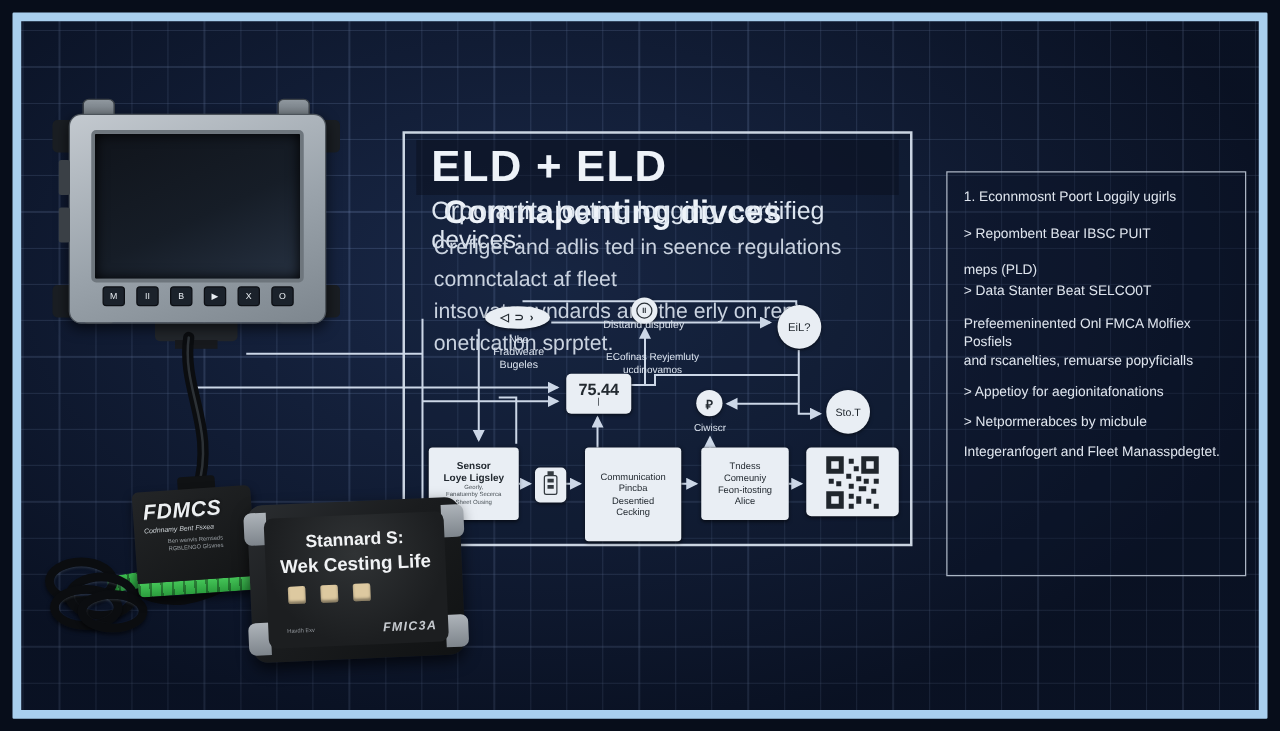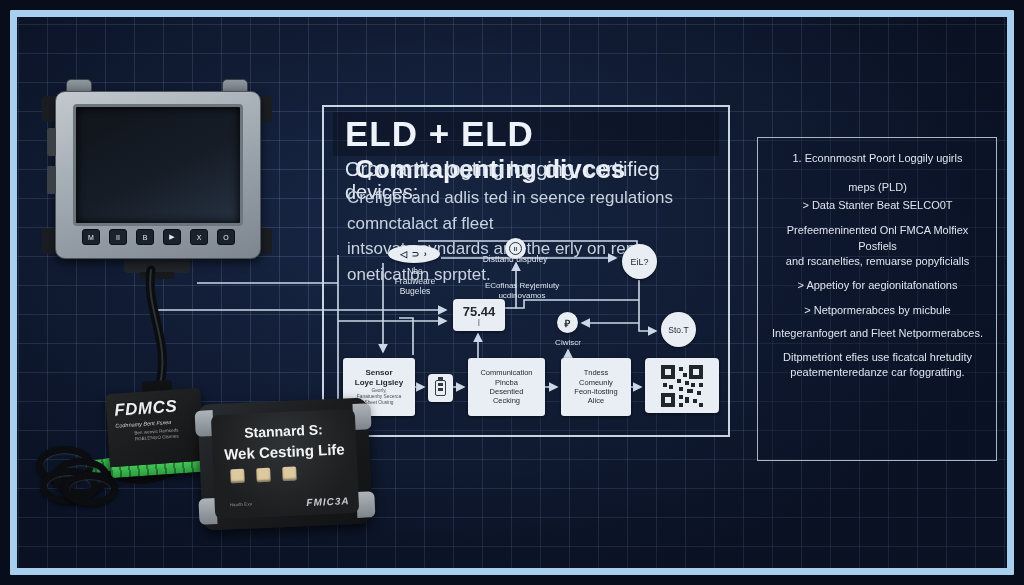--- a/index.html
+++ b/index.html
@@ -28,21 +28,21 @@
   .title-row { left:345px; top:114px; width:380px; z-index:4; color:#eef3f9; }
   .title-main { font-size:35px; font-weight:bold; letter-spacing:1px; display:inline; }
   .title-sub  { font-size:26px; font-weight:bold; display:inline; margin-left:10px; }
   .subtitle { left:345px; top:158px; width:380px; font-size:20px; color:#dde5ef; z-index:4; }
   .body-text { left:347px; top:185px; width:370px; font-size:17px; line-height:1.5; color:#c9d2df; z-index:4; }
 
   
   .right-panel { left:757px; top:137px; width:240px; height:324px;
     border:1.5px solid rgba(200,210,225,0.85); background:rgba(12,20,40,0.35);
     z-index:2; padding:13px 12px 10px 13px; color:#dfe5ee; font-size:11px; line-height:1.4; }
-  .rp-item { margin-bottom:0;text-align:center; }
+  .rp-item { margin-bottom:0; }
 
   
   .node { background:#e9eef4; color:#232a31; box-shadow:0 1px 3px rgba(0,0,0,0.55);
     display:flex; align-items:center; justify-content:center; text-align:center; z-index:5; }
   .flabel { color:#dbe3ee; text-align:center; z-index:5; }
 
   .ellipse-node { left:388px; top:245px; width:52px; height:18px; border-radius:50%;
     font-size:9px; font-weight:bold; letter-spacing:1px; }
   .ellipse-label { left:384px; top:266px; width:62px; font-size:8.5px; line-height:1.2; }
 
@@ -64,21 +64,21 @@
   .p-label { left:540px; top:338px; width:56px; font-size:8px; }
 
   .flow-box { border-radius:3px; flex-direction:column; font-size:7.5px; line-height:1.25; padding:4px; }
   .sensor-box  { left:343px; top:358px; width:72px; height:58px; }
   .sensor-title { font-weight:bold; font-size:8px; }
   .sensor-small { font-size:4.8px; line-height:1.25; color:#4a5258; }
   .battery-box { left:428px; top:374px; width:25px; height:28px; border-radius:4px; }
   .battery-shape { width:11px; height:16px; border:1.6px solid #333a40; border-radius:2px; position:relative; }
   .battery-shape:before { content:""; position:absolute; left:2px; top:-4px; width:5px; height:2.5px; background:#333a40; }
   .battery-shape:after  { content:""; position:absolute; left:1.5px; top:2px; width:5.5px; height:3px; background:#333a40; box-shadow:0 5px 0 #333a40; }
-  .comm-box    { left:468px; top:358px; width:77px; height:58px; }
+  .comm-box    { left:468px; top:358px; width:77px; height:75px; }
   .inticed-box { left:561px; top:358px; width:70px; height:58px; }
   .qr-box      { left:645px; top:358px; width:74px; height:55px; border-radius:4px; }
   .monitor-tab { position:absolute; width:26px; height:17px; background:linear-gradient(#8f979e,#6d757c);
     border-radius:5px; border:1px solid #3c4248; z-index:5; }
   .monitor-bracket { position:absolute; width:20px; height:26px; background:#1a1e23; border-radius:4px; z-index:4; }
   .monitor-body { left:55px; top:91px; width:206px; height:168px; border-radius:10px;
     background:linear-gradient(160deg,#c3c9cf 0%, #9aa3ab 55%, #7d868e 100%);
     border:1px solid #4c535a; box-shadow:0 4px 10px rgba(0,0,0,0.6); z-index:6; }
   .monitor-screen { left:73px; top:104px; width:170px; height:122px; border-radius:4px;
     background:linear-gradient(155deg,#10141b 0%, #161d27 55%, #263141 100%);
@@ -141,29 +141,28 @@
   <div class="abs title-row">
     <span class="title-main">ELD + ELD</span>
     <span class="title-sub">Comnapenting divces</span>
   </div>
   <div class="abs subtitle">Orporartits logting logging, certiifieg devices:</div>
   <div class="abs body-text preline">Crefiget and adlis ted in seence regulations comnctalact af fleet
 intsovate syndards and the erly on rent onetication sprptet.</div>
 
   <div class="abs right-panel">
     <div class="rp-item" style="margin-bottom:14px">1. Econnmosnt Poort Loggily ugirls</div>
+    <div class="rp-item" style="margin-bottom:13px">&gt; Repombent Bear IBSC PUIT</div>
     <div class="rp-item" style="margin-bottom:2px">meps (PLD)</div>
     <div class="rp-item" style="margin-bottom:10px">&gt; Data Stanter Beat SELCO0T</div>
     <div class="rp-item preline" style="margin-bottom:9px">Prefeemeninented Onl FMCA Molfiex Posfiels
 and rscanelties, remuarse popyficialls</div>
     <div class="rp-item" style="margin-bottom:9px">&gt; Appetioy for aegionitafonations</div>
     <div class="rp-item" style="margin-bottom:8px">&gt; Netpormerabces by micbule</div>
-    <div class="rp-item" style="margin-bottom:8px">Integeranfogert and Fleet Netpormerabces.</div>
-    <div class="rp-item preline">Ditpmetriont efies use ficatcal hretudity
-peatementeredanze car foggratting.</div>
+    <div class="rp-item" style="margin-bottom:8px">Integeranfogert and Fleet Manasspdegtet.</div>
   </div>
 
   <svg class="overlay" width="1024" height="585" viewBox="0 0 1024 585">
     <defs>
       <marker id="arwR" markerWidth="7" markerHeight="7" refX="5" refY="3" orient="auto">
         <path d="M0,0 L6,3 L0,6 z" fill="#ccd7e7"></path>
       </marker>
     </defs>
     <g stroke="#ccd7e7" stroke-width="1.6" fill="none">
       <path d="M418,241 H637 V244"></path>

